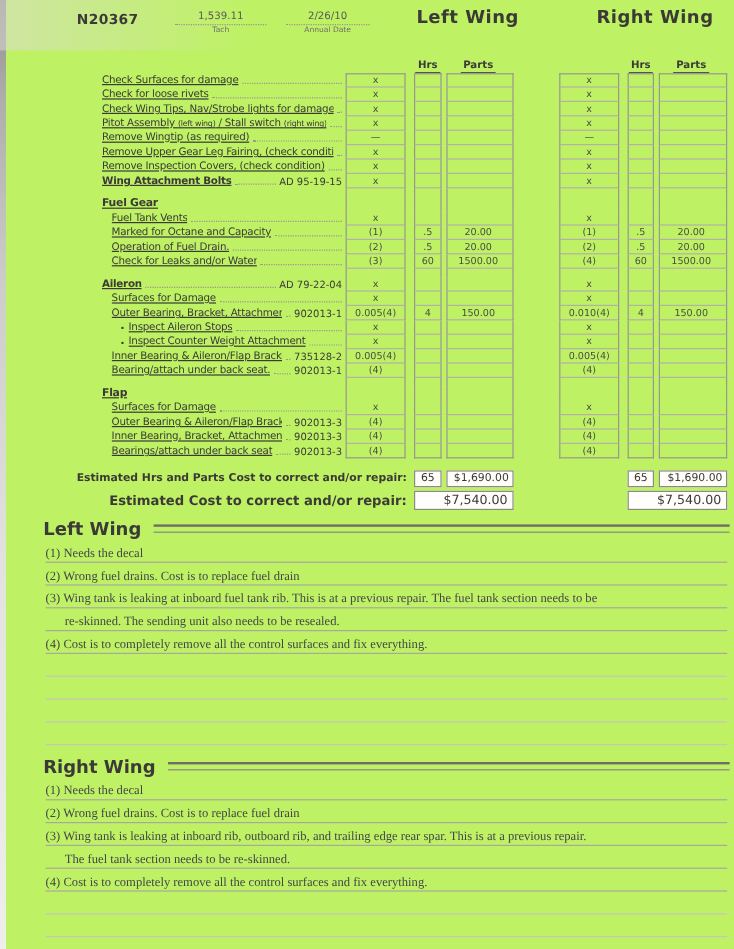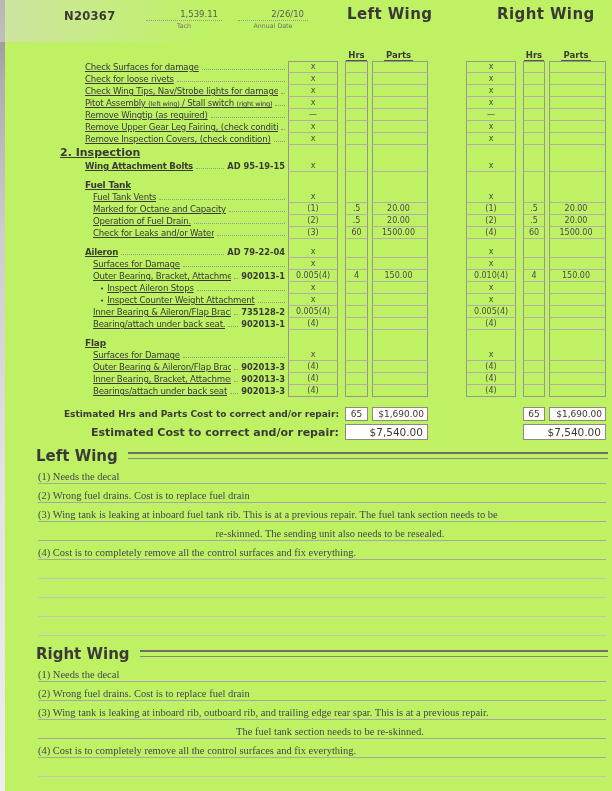--- a/index.html
+++ b/index.html
@@ -10,21 +10,21 @@
         background:linear-gradient(180deg,#8f8e8b 0%,#aeadaa 10%,#cfcdc9 30%,#e4e2de 60%,#efeeea 100%);}
   .wash{position:absolute;left:0;top:0;width:280px;height:42px;
         background:linear-gradient(90deg,#dcdad5,rgba(255,255,255,0) 75%);opacity:.55;}
 
   
   .hdr{position:relative;height:44px;}
   .tail{position:absolute;left:64px;top:9px;font-weight:bold;font-size:11.5px;letter-spacing:.3px;}
   .fgroup{position:absolute;top:9px;text-align:center;}
   .fg-tach{left:146px;width:76px;}
   .fg-date{left:238px;width:70px;}
-  .fval{font-size:8.5px;color:#5a5955;border-bottom:1px dotted #9a9892;padding:0 4px 1px 4px;display:block;text-align:right;}
+  .fval{font-size:8.5px;color:#5a5955;border-bottom:1px dotted #9a9892;padding:0 4px 1px 4px;display:block;}
   .flbl{font-size:6.3px;color:#6d6c68;display:block;margin-top:1px;}
   .wingtitle{position:absolute;top:5px;font-weight:bold;font-size:15px;letter-spacing:.4px;}
   .wt-left{left:347px;}
   .wt-right{left:497px;}
 
   
   .grid{display:grid;margin-left:60px;width:546px;
         grid-template-columns:228px 50px 7px 23px 4px 56px 38px 50px 7px 22px 4px 57px;}
   .la{grid-column:1;display:flex;align-items:flex-end;padding-bottom:1px;min-width:0;}
   .cl-check{grid-column:2}.cl-hrs{grid-column:4}.cl-parts{grid-column:6}
@@ -39,21 +39,21 @@
   .c-row.lastrow .cell{border-bottom:1px solid #989690;}
   .cl-parts,.cr-parts{justify-content:flex-end;padding-right:3px;}
   .ck{font-size:8.5px;color:#4c4c4c;}
 
   .ind1 .la{padding-left:25px}.ind2 .la{padding-left:33px}.ind3 .la{padding-left:40px}
   .lbl{white-space:nowrap;font-size:8.6px;letter-spacing:-0.2px;overflow:hidden;text-decoration:underline;}
   .b{font-weight:bold;}
   .sec .lbl{font-size:11px;font-weight:bold;letter-spacing:0;}
   .sub .lbl{font-size:9px;font-weight:bold;}
   .leader{flex:1 1 auto;min-width:4px;border-bottom:1px dotted #9b9893;margin:0 3px 2px 3px;}
-  .ref{font-weight:bold;font-size:8.3px;white-space:nowrap;margin-right:3px;}
+  .ref{font-weight:normal;font-size:8.3px;white-space:nowrap;margin-right:3px;}
   .bullet{font-size:7px;margin-right:3px;line-height:1;}
   .sm{font-size:6.6px;}
 
   
   #col-headers{height:15px;margin-top:2px;}
   .sec-title{font-weight:bold;font-size:11px;align-items:flex-end;display:flex;}
   .hcol{display:flex;align-items:flex-end;justify-content:center;}
   .hlbl{font-weight:bold;font-size:8.5px;border-bottom:1px solid #55534f;padding:0 2px 0 2px;}
 
   
@@ -72,21 +72,21 @@
   .cb.r{grid-column:10/13;}
   .hb.l{grid-column:4}.pb.l{grid-column:6}.hb.r{grid-column:10}.pb.r{grid-column:12}
 
   
   .n-hdr{display:flex;align-items:center;margin:6px 4px 0 36px;height:19px;}
   .n-title{font-weight:bold;font-size:15px;white-space:nowrap;}
   .n-rule{flex:1;height:4px;border-top:2px solid #6f6d68;border-bottom:1px solid #8a8882;margin-left:10px;}
   .n-line{height:17px;margin:0 6px 0 38px;border-bottom:1px solid #a9a7a1;
           font-family:"Liberation Serif",serif;font-size:10.5px;color:#45454b;
           display:flex;align-items:flex-end;padding-bottom:1px;white-space:nowrap;overflow:hidden;}
-  .n-line.indent{padding-left:16px;justify-content:center;}
+  .n-line.indent{padding-left:16px;}
   .n-line.blank{border-bottom-color:#c6c4bf;}
 </style>
 </head>
 <body>
 
 <div class="page">
   <div class="edge"></div>
   <div class="wash"></div>
 
   <div class="hdr">
@@ -196,31 +196,20 @@
           <span class="lbl">Remove Inspection Covers, (check condition)</span>
           <span class="leader"></span>
         </div>
         <div class="cell cl-check ck">x</div>
         <div class="cell cl-hrs"></div>
         <div class="cell cl-parts"></div>
         <div class="cell cr-check ck">x</div>
         <div class="cell cr-hrs"></div>
         <div class="cell cr-parts"></div>
       </div>
-      <div class="grid c-row sec">
-        <div class="la">
-          <span class="lbl">2. Inspection</span>
-        </div>
-        <div class="cell cl-check ck"></div>
-        <div class="cell cl-hrs"></div>
-        <div class="cell cl-parts"></div>
-        <div class="cell cr-check ck"></div>
-        <div class="cell cr-hrs"></div>
-        <div class="cell cr-parts"></div>
-      </div>
       <div class="grid c-row item ind1">
         <div class="la">
           <span class="lbl b">Wing Attachment Bolts</span>
           <span class="leader"></span>
           <span class="ref">AD 95-19-15</span>
         </div>
         <div class="cell cl-check ck">x</div>
         <div class="cell cl-hrs"></div>
         <div class="cell cl-parts"></div>
         <div class="cell cr-check ck">x</div>
@@ -231,21 +220,21 @@
         <div class="la"></div>
         <div class="cell cl-check ck"></div>
         <div class="cell cl-hrs"></div>
         <div class="cell cl-parts"></div>
         <div class="cell cr-check ck"></div>
         <div class="cell cr-hrs"></div>
         <div class="cell cr-parts"></div>
       </div>
       <div class="grid c-row sub ind1">
         <div class="la">
-          <span class="lbl">Fuel Tank</span>
+          <span class="lbl">Fuel Gear</span>
         </div>
         <div class="cell cl-check ck"></div>
         <div class="cell cl-hrs"></div>
         <div class="cell cl-parts"></div>
         <div class="cell cr-check ck"></div>
         <div class="cell cr-hrs"></div>
         <div class="cell cr-parts"></div>
       </div>
       <div class="grid c-row item ind2">
         <div class="la">

